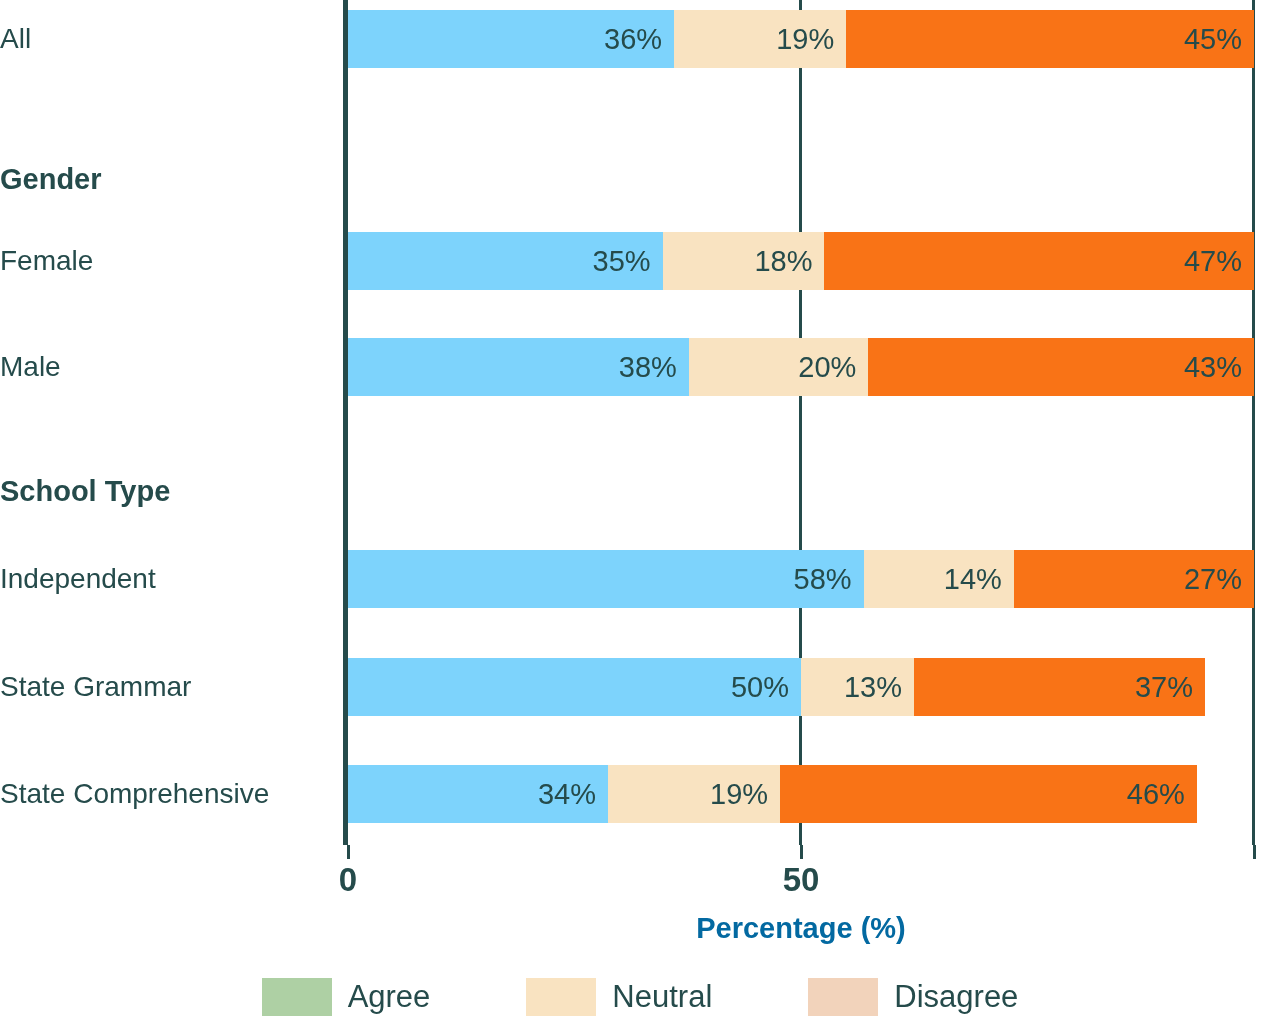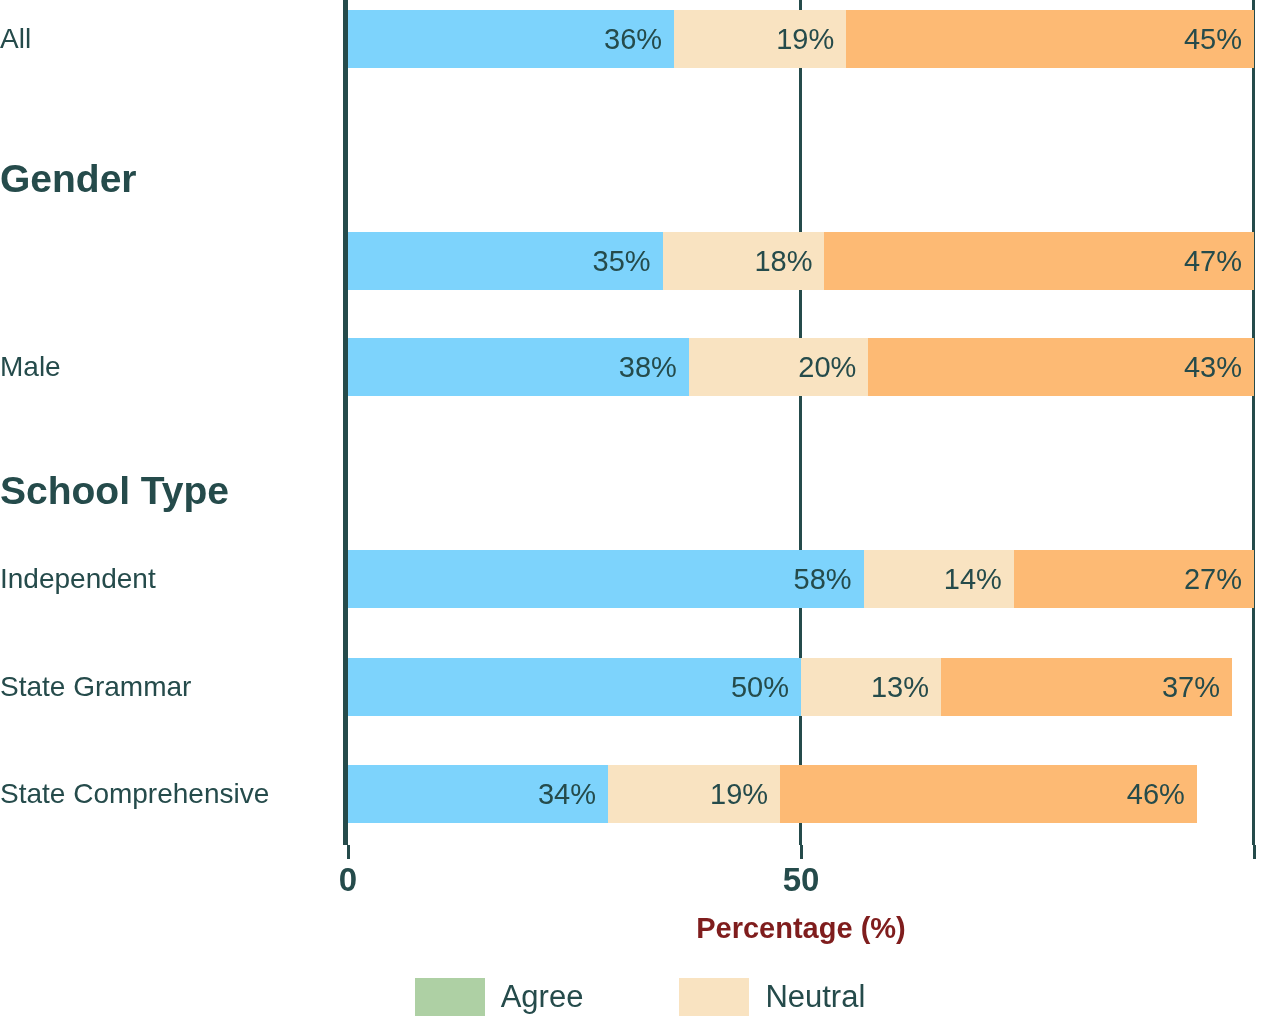--- a/index.html
+++ b/index.html
@@ -56,21 +56,21 @@
     display: flex;
     align-items: center;
     font-size: 28px;
     font-weight: 400;
     letter-spacing: 0px;
     color: #254B4B;
     white-space: nowrap;
   }
   .row-label.group-header {
     font-weight: 700;
-    font-size: 39px;
+    font-size: 29px;
   }
 
   .bar {
     position: absolute;
     left: 348px;
     top: 10px;
     height: 58px;
     width: 906px;
     display: flex;
   }
@@ -81,21 +81,21 @@
     justify-content: flex-end;
     box-sizing: border-box;
     padding-right: 12px;
     font-size: 29px;
     font-weight: 400;
     color: #254B4B;
     overflow: hidden;
   }
   .seg-agree    { background: #7dd3fc; }
   .seg-neutral  { background: #F9E3C1; }
-  .seg-disagree { background: #fdba74; }
+  .seg-disagree { background: #f97316; }
 
   
   .x-axis {
     position: absolute;
     left: 0;
     top: 845px;
     width: 1280px;
     height: 60px;
   }
   .tick-mark {
@@ -114,21 +114,21 @@
     color: #254B4B;
   }
   .x-title {
     position: absolute;
     top: 912px;
     left: 348px;
     width: 906px;
     text-align: center;
     font-size: 29px;
     font-weight: 700;
-    color: #7f1d1d;
+    color: #0369a1;
   }
 
   
   .legend {
     position: absolute;
     top: 978px;
     left: 0px;
     width: 1280px;
     display: flex;
     justify-content: center;
@@ -168,20 +168,21 @@
         <div class="bar">
           <div class="seg seg-agree" style="width: 326.16px;">36%</div>
           <div class="seg seg-neutral" style="width: 172.14px;">19%</div>
           <div class="seg seg-disagree" style="width: 407.7px;">45%</div>
         </div>
       </div>
       <div class="row" style="top: 140px;">
         <div class="row-label group-header">Gender</div>
       </div>
       <div class="row" style="top: 222px;">
+        <div class="row-label">Female</div>
         <div class="bar">
           <div class="seg seg-agree" style="width: 317.1px;">35%</div>
           <div class="seg seg-neutral" style="width: 163.08px;">18%</div>
           <div class="seg seg-disagree" style="width: 433px;">47%</div>
         </div>
       </div>
       <div class="row" style="top: 328px;">
         <div class="row-label">Male</div>
         <div class="bar">
           <div class="seg seg-agree" style="width: 344.28px;">38%</div>
@@ -197,21 +198,21 @@
         <div class="bar">
           <div class="seg seg-agree" style="width: 525.48px;">58%</div>
           <div class="seg seg-neutral" style="width: 153px;">14%</div>
           <div class="seg seg-disagree" style="width: 244.62px;">27%</div>
         </div>
       </div>
       <div class="row" style="top: 648px;">
         <div class="row-label">State Grammar</div>
         <div class="bar">
           <div class="seg seg-agree" style="width: 453px;">50%</div>
-          <div class="seg seg-neutral" style="width: 140px;">13%</div>
+          <div class="seg seg-neutral" style="width: 113px;">13%</div>
           <div class="seg seg-disagree" style="width: 291px;">37%</div>
         </div>
       </div>
       <div class="row" style="top: 755px;">
         <div class="row-label">State Comprehensive</div>
         <div class="bar">
           <div class="seg seg-agree" style="width: 260px;">34%</div>
           <div class="seg seg-neutral" style="width: 172.14px;">19%</div>
           <div class="seg seg-disagree" style="width: 416.76px;">46%</div>
         </div>
@@ -233,15 +234,19 @@
 
   <div class="legend" id="legend-container">
       <div class="legend-item">
         <div class="legend-swatch" style="background: rgb(174, 208, 164);"></div>
         <div class="legend-text">Agree</div>
       </div>
       <div class="legend-item">
         <div class="legend-swatch" style="background: rgb(249, 227, 193);"></div>
         <div class="legend-text">Neutral</div>
       </div>
+      <div class="legend-item">
+        <div class="legend-swatch" style="background: rgb(242, 211, 187);"></div>
+        <div class="legend-text">Disagree</div>
+      </div>
     </div>
 
 </div>
 
 </body></html>

